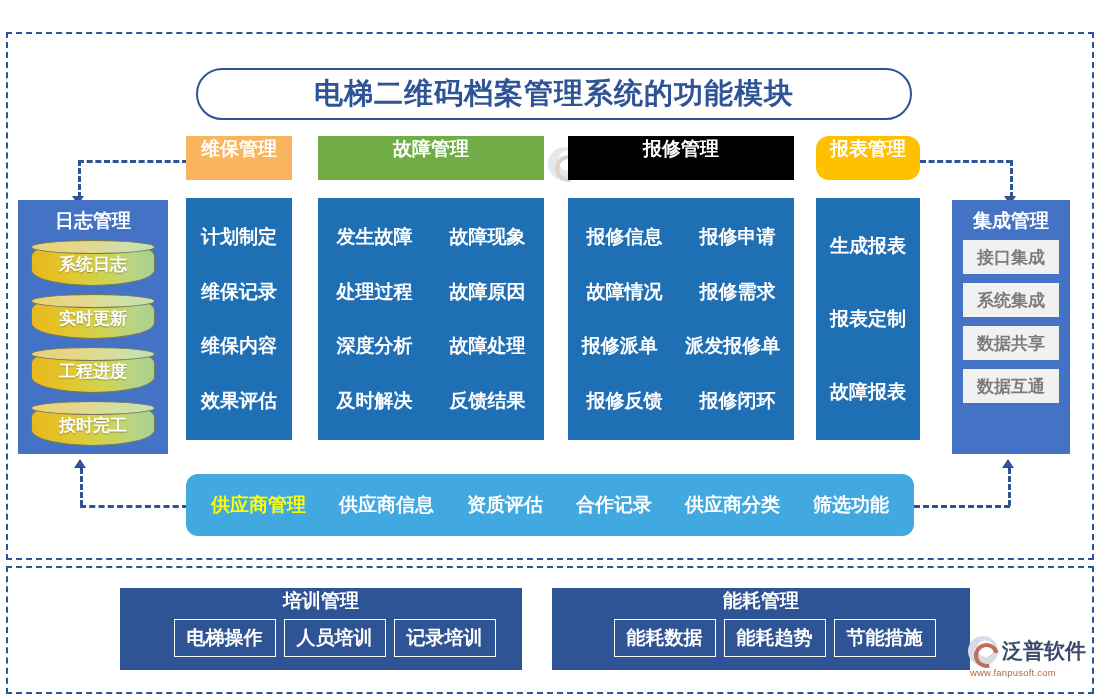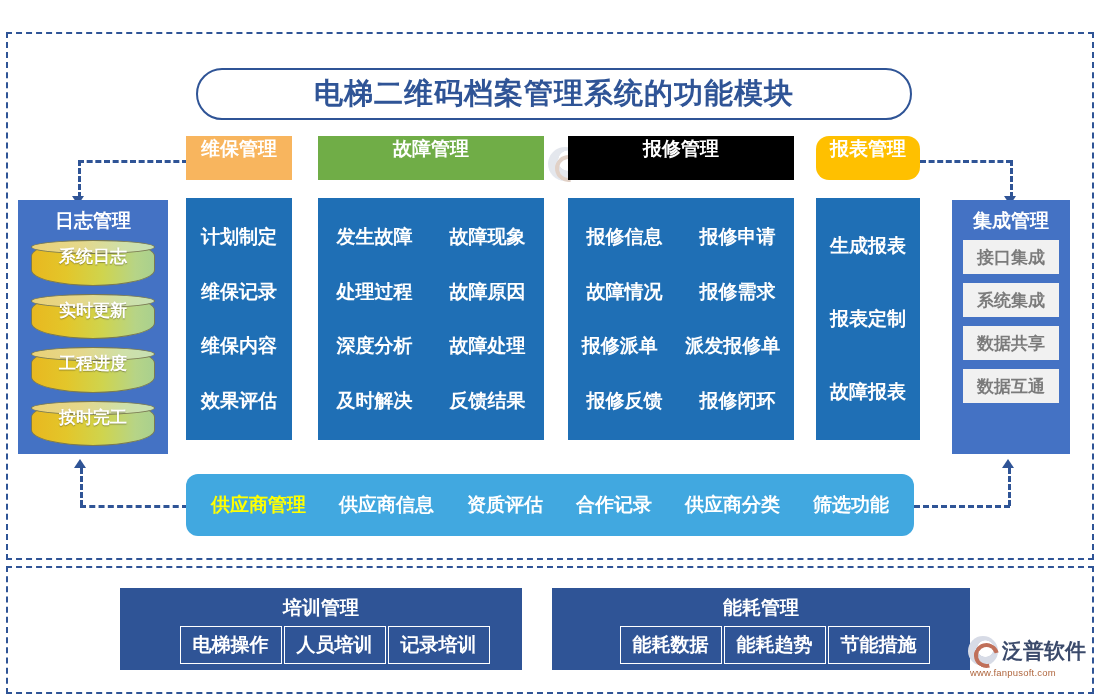--- a/index.html
+++ b/index.html
@@ -43,21 +43,21 @@
     position:absolute;background:#4472c4;box-sizing:border-box;
     display:flex;flex-direction:column;align-items:center;
   }
   .side-title{color:#ffffff;font-size:19px;font-weight:bold;margin-top:8px;margin-bottom:6px;}
 
   
   .cyl{
     position:relative;width:122px;height:44px;margin-bottom:8px;
     background:linear-gradient(90deg,#e8b820 0%,#e3c62a 28%,#cfd44e 58%,#b6d487 85%,#a9d08e 100%);
     border:1px solid #7a7a52;border-radius:50%/16px;
-    display:flex;justify-content:center;
+    display:flex;align-items:center;justify-content:center;
   }
   .cyl::before{
     content:"";position:absolute;left:-1px;top:-1px;width:122px;height:12px;
     border:1px solid #7a7a52;border-radius:50%;
     background:linear-gradient(90deg,#ead178 0%,#e5d88b 40%,#cfe0a8 75%,#c6e0b4 100%);
   }
   .cyl-label{position:relative;color:#ffffff;font-size:17px;font-weight:bold;z-index:2;
     text-shadow:0 1px 1px rgba(80,80,40,.5);padding-top:4px;}
 
   
@@ -76,22 +76,22 @@
     gap:15px;
   }
   .sup-item{color:#ffffff;font-size:19px;font-weight:bold;white-space:nowrap;}
   .sup-item.accent{color:#ffff00;}
 
   
   .bgroup{
     position:absolute;background:#2f5496;box-sizing:border-box;
     display:flex;flex-direction:column;align-items:center;
   }
-  .bgroup-title{color:#ffffff;font-size:19px;font-weight:bold;margin-top:7px;margin-bottom:5px;}
-  .bgroup-row{display:flex;gap:2px;margin-left:27px;}
+  .bgroup-title{color:#ffffff;font-size:19px;font-weight:bold;margin-bottom:5px;}
+  .bgroup-row{display:flex;gap:8px;margin-left:27px;}
   .bchip{
     border:1.5px solid #ffffff;padding:5px 12px;color:#ffffff;font-size:19px;font-weight:bold;
     white-space:nowrap;
   }
   .dash-h{position:absolute;height:0;border-top:3px dashed #2f5496;}
   .dash-v{position:absolute;width:0;border-left:3px dashed #2f5496;}
   .arrow-down{
     position:absolute;width:0;height:0;
     border-left:6px solid transparent;border-right:6px solid transparent;
     border-top:9px solid #2f5496;

